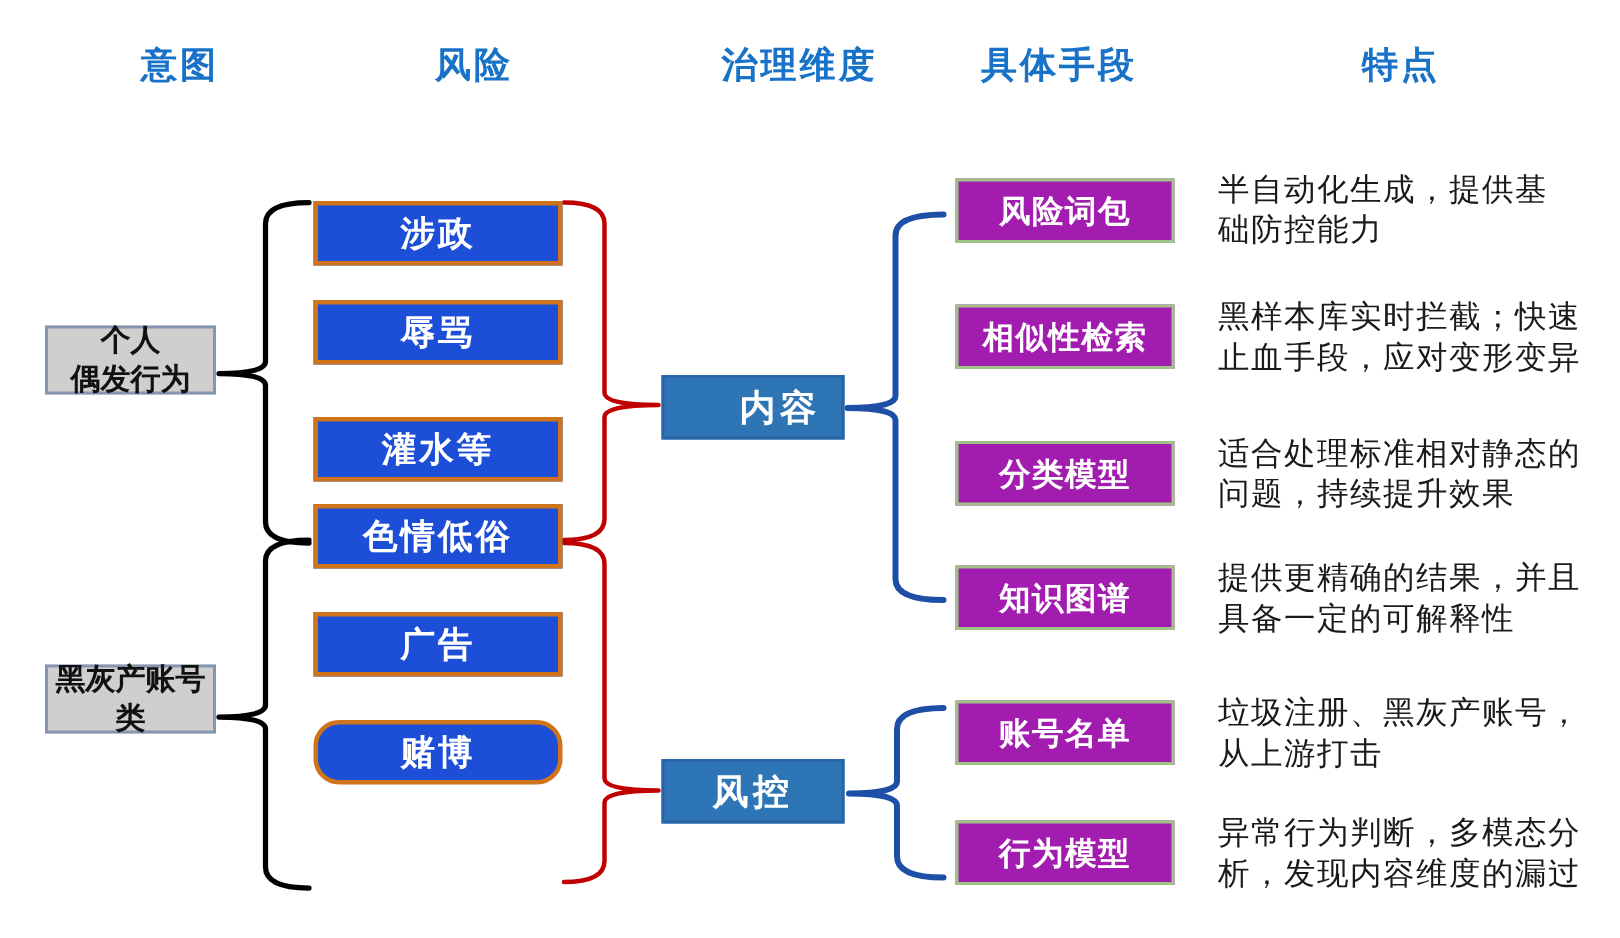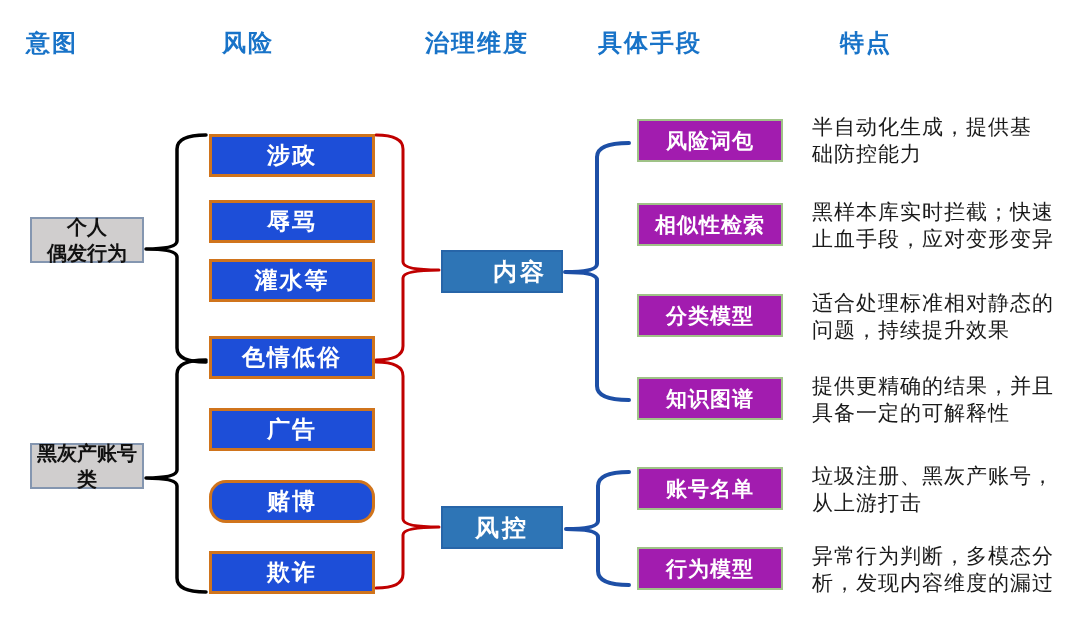--- a/index.html
+++ b/index.html
@@ -11,21 +11,21 @@
     height: 625px;
     background: #ffffff;
     overflow: hidden;
   }
   .hdr {
     position: absolute;
     top: 27px;
     color: #1873C8;
     font-size: 24px;
     font-weight: bold;
-    text-align: left;
+    text-align: right;
     letter-spacing: 2px;
     white-space: nowrap;
   }
   .box {
     position: absolute;
     display: flex;
     align-items: center;
     justify-content: center;
     text-align: center;
   }
@@ -117,25 +117,24 @@
     <path class="brace-blue" d="M 629,472 Q 598,472 598,486 L 598,521 Q 598,529 566,529 Q 598,529 598,537 L 598,571 Q 598,585 629,585"></path>
   </svg>
 
   <div class="box intent-box" style="top:217px;">个人
 偶发行为</div>
   <div class="box intent-box" style="top:443px;">黑灰产账号
 类</div>
 
   <div class="box risk-box" style="top:134px;">涉政</div>
   <div class="box risk-box" style="top:200px;">辱骂</div>
-  <div class="box risk-box" style="top:259px;font-family:Liberation Serif, serif;">灌水等</div>
+  <div class="box risk-box" style="top:278px;font-family:Liberation Serif, serif;">灌水等</div>
   <div class="box risk-box" style="top:336px;">色情低俗</div>
   <div class="box risk-box" style="top:408px;">广告</div>
   <div class="box risk-box" style="top:480px;border-radius:17px;">赌博</div>
-  <div class="box risk-box" style="top:551px;">欺诈</div>
 
   <div class="box dim-box" style="top:250px;padding-left:36px;">内容</div>
   <div class="box dim-box" style="top:506px;">风控</div>
 
   <div class="box method-box" style="top:119px;">风险词包</div>
   <div class="box method-box" style="top:203px;">相似性检索</div>
   <div class="box method-box" style="top:294px;">分类模型</div>
   <div class="box method-box" style="top:377px;">知识图谱</div>
   <div class="box method-box" style="top:467px;">账号名单</div>
   <div class="box method-box" style="top:547px;">行为模型</div>

